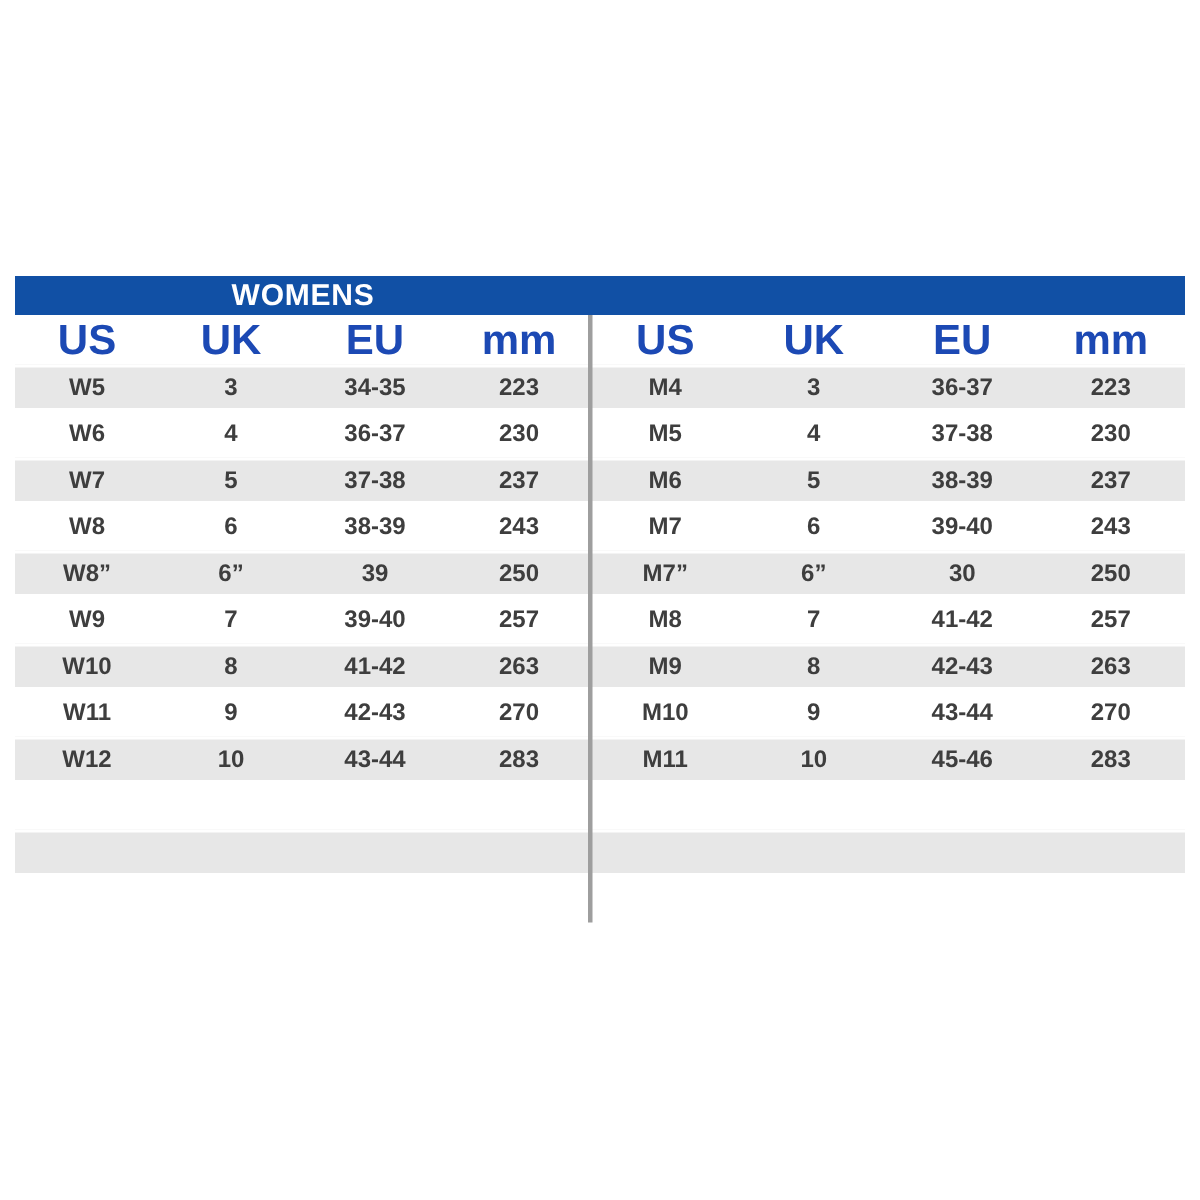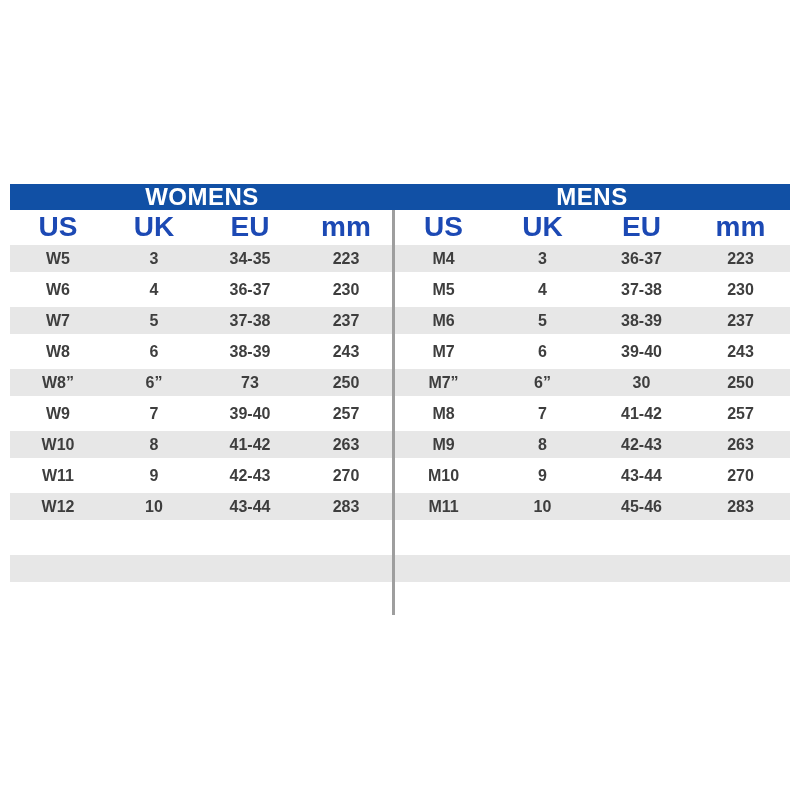--- a/index.html
+++ b/index.html
@@ -20,21 +20,21 @@
     display: flex;
     height: 26px;
     background: #1150a5;
   }
   .banner-half {
     display: flex;
     align-items: center;
     justify-content: center;
     color: #ffffff;
     font-weight: bold;
-    font-size: 24px;
+    font-size: 20px;
     letter-spacing: 0.5px;
   }
   .banner-half.left  { width: 384px; }
   .banner-half.right { width: 396px; }
   .header-row {
     display: flex;
     height: 33px;
     background: #ffffff;
   }
   .row {
@@ -74,21 +74,20 @@
     background: #9e9e9e;
   }
 </style>
 </head>
 <body>
 
 <div class="size-chart">
 
   <div class="banner">
     <div class="banner-half left">WOMENS</div>
-    <div class="banner-half right">MENS</div>
   </div>
 
   <div class="header-row">
     <div class="half left">
       <span class="cell">US</span>
       <span class="cell">UK</span>
       <span class="cell">EU</span>
       <span class="cell">mm</span>
     </div>
     <div class="half right">
@@ -156,21 +155,21 @@
       <span class="cell">6</span>
       <span class="cell">39-40</span>
       <span class="cell">243</span>
     </div>
   </div>
 
   <div class="row alt">
     <div class="half left">
       <span class="cell">W8”</span>
       <span class="cell">6”</span>
-      <span class="cell">73</span>
+      <span class="cell">39</span>
       <span class="cell">250</span>
     </div>
     <div class="half right">
       <span class="cell">M7”</span>
       <span class="cell">6”</span>
       <span class="cell">30</span>
       <span class="cell">250</span>
     </div>
   </div>
 

